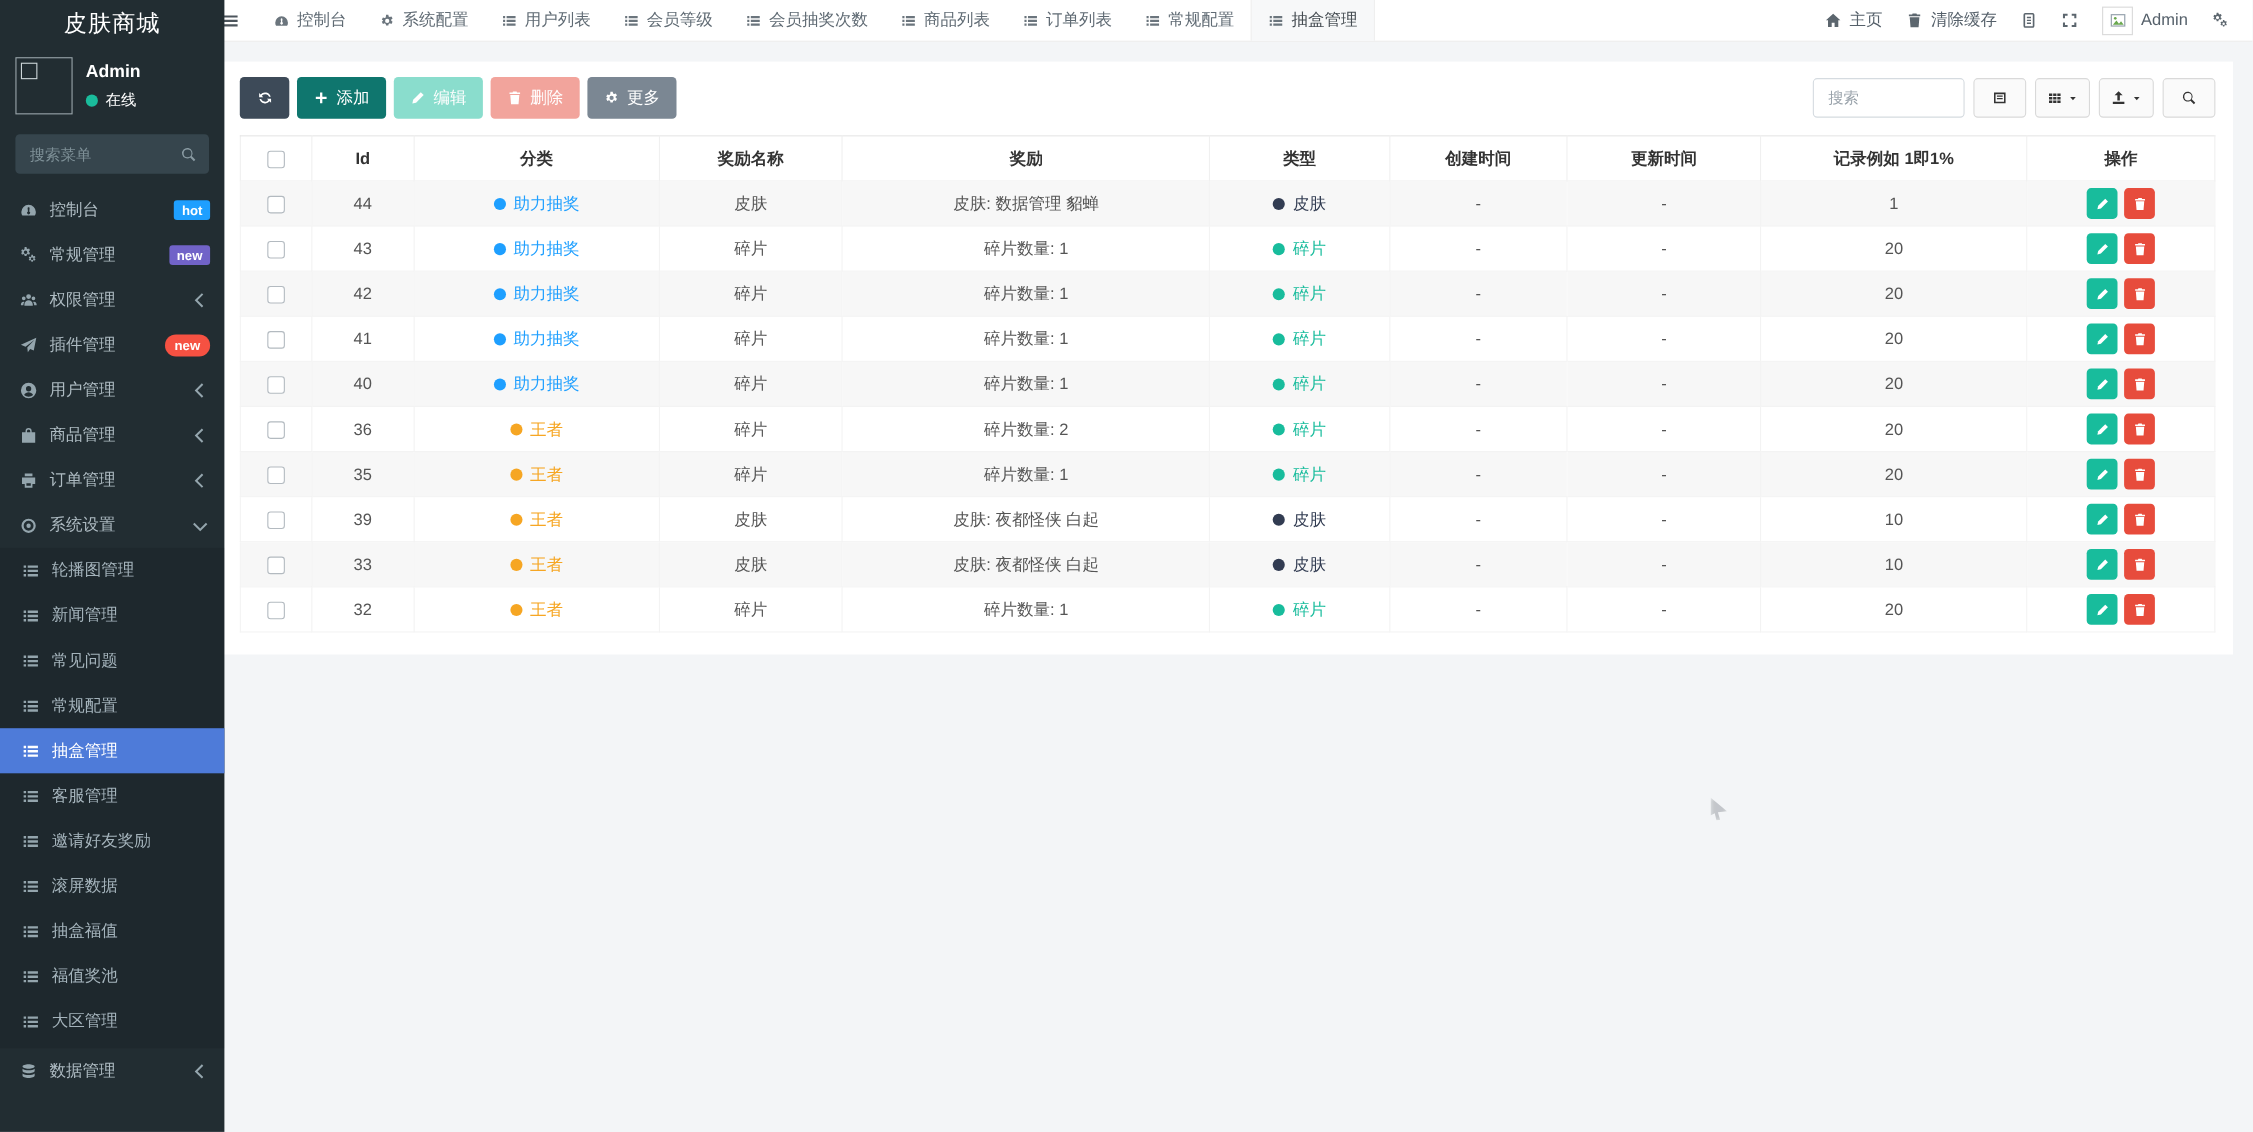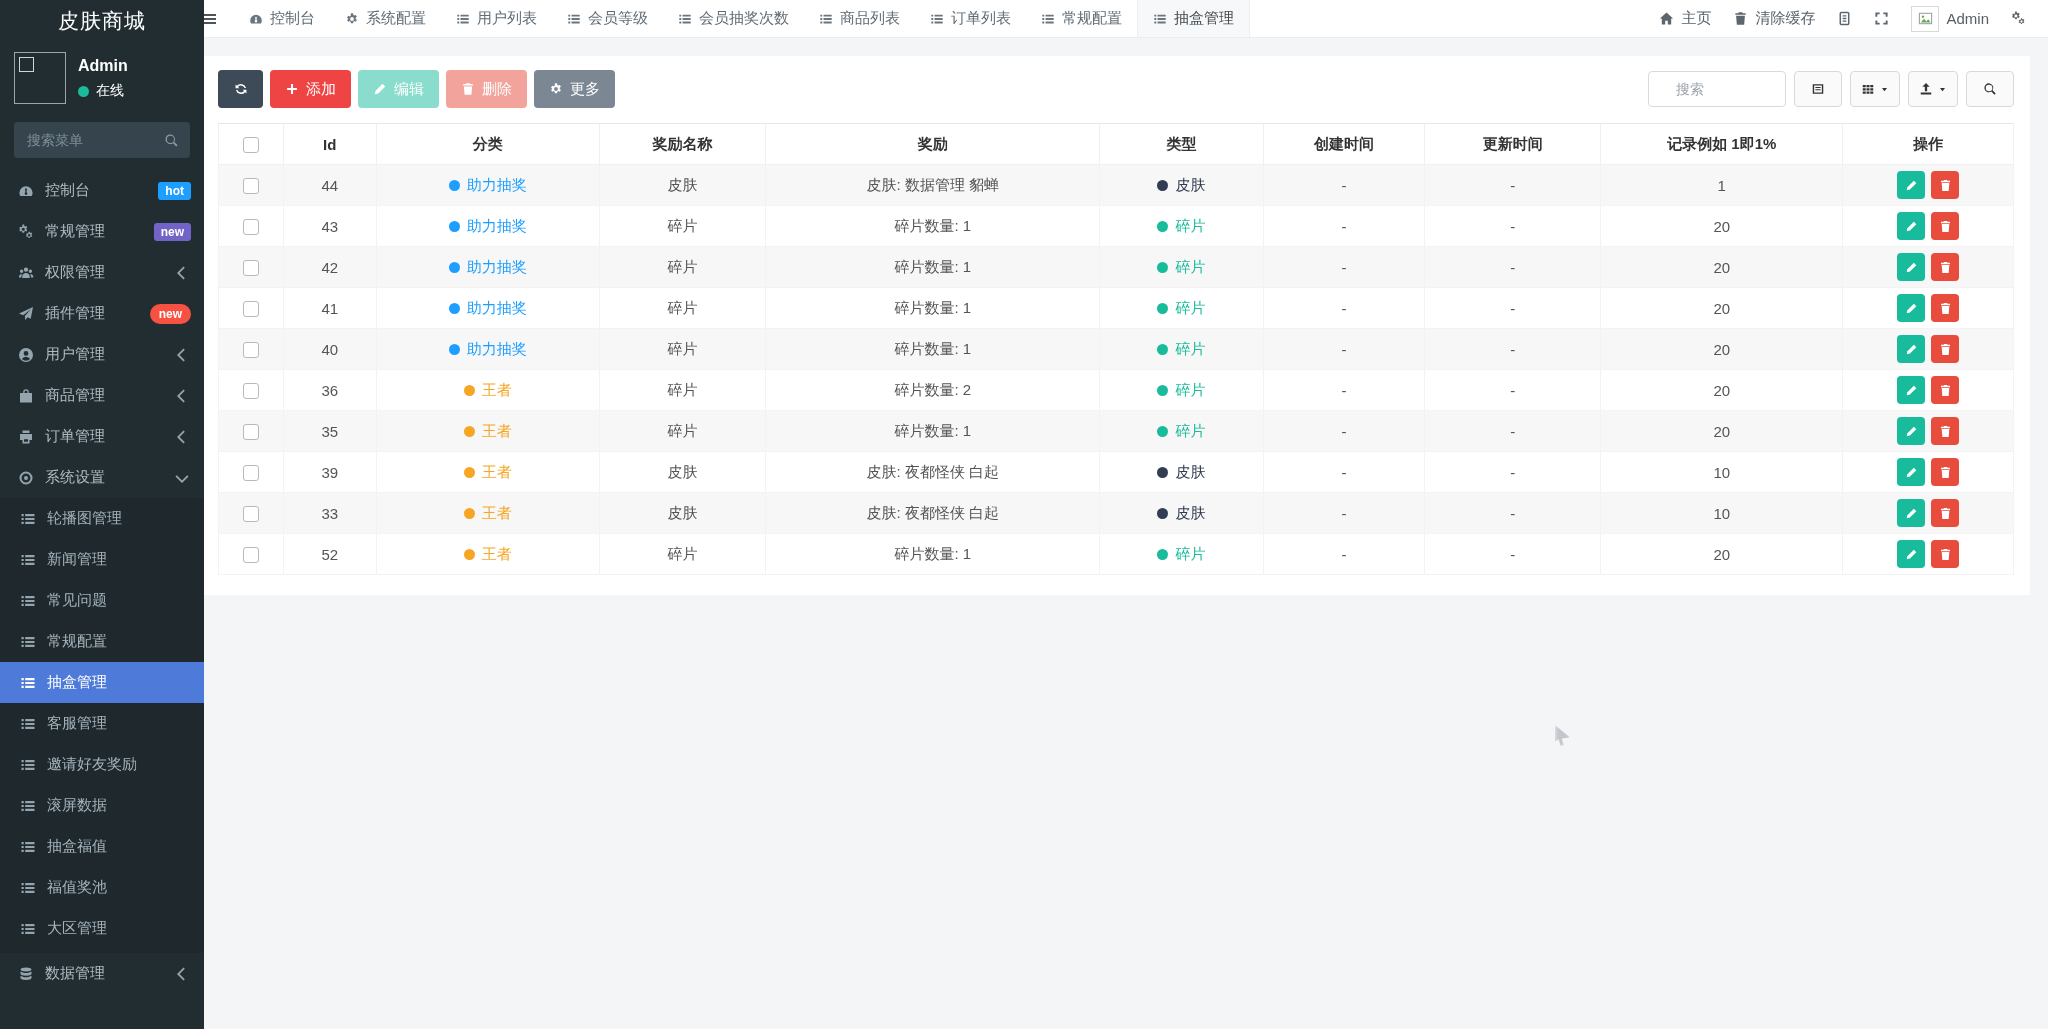--- a/index.html
+++ b/index.html
@@ -47,26 +47,26 @@
   .tr-item .ic{font-size:15px;color:#5c666e;}
   .avatar-sm{width:26px;height:24px;border:1px solid #d9d9d9;display:flex;align-items:center;justify-content:center;background:#fff;}
 
   
   .main{position:absolute;left:184px;top:37px;right:0;bottom:0;background:#f3f5f7;}
   .panel{margin:19px 18px;background:#fff;padding:14px 16px 20px;}
   .toolbar{display:flex;align-items:center;}
   .btn{height:38px;border:none;border-radius:4px;color:#fff;font-size:15px;display:inline-flex;align-items:center;gap:7px;padding:0 15px;margin-right:7px;cursor:pointer;}
   .btn .ic{font-size:14px;}
   .btn.refresh{background:#3d4a58;width:45px;justify-content:center;padding:0;}
-  .btn.add{background:#ef4444;justify-content:space-between;}
+  .btn.add{background:#0f766e;justify-content:space-between;}
   .btn.edit{background:#18bc9c;opacity:.5;}
   .btn.del{background:#e74c3c;opacity:.5;}
   .btn.more{background:#7b8793;}
   .toolbar-right{margin-left:auto;display:flex;align-items:center;}
-  .search-box{width:138px;height:36px;border:1px solid #d5dbe0;border-radius:4px;padding:0 27px;font-size:14px;color:#333;outline:none;box-sizing:border-box;}
+  .search-box{width:138px;height:36px;border:1px solid #d5dbe0;border-radius:4px;padding:0 13px;font-size:14px;color:#333;outline:none;box-sizing:border-box;}
   .search-box::placeholder{color:#9aa3ab;}
   .tool-btn{height:36px;min-width:48px;margin-left:8px;background:#fafafa;border:1px solid #d9d9d9;border-radius:4px;display:inline-flex;align-items:center;justify-content:center;gap:5px;color:#333;cursor:pointer;font-size:14px;padding:0 10px;box-sizing:border-box;}
   .tool-btn .caret{font-size:9px;color:#333;}
 
   table{width:100%;border-collapse:collapse;margin-top:15px;font-size:15px;table-layout:fixed;}
   th{height:38px;font-weight:bold;color:#333;border:1px solid #f0f0f0;border-top:1px solid #e6e6e6;background:#fff;text-align:center;}
   td{height:38px;text-align:center;color:#555;border:1px solid #f3f3f3;overflow:hidden;white-space:nowrap;}
   tr.striped td{background:#f7f7f7;}
   input[type="checkbox"]{appearance:none;-webkit-appearance:none;width:16px;height:16px;border:1px solid #b3bac0;border-radius:3px;background:#fff;margin:0;vertical-align:middle;cursor:pointer;}
   .cat{display:inline-flex;align-items:center;gap:7px;}
@@ -828,21 +828,21 @@
                 </button><button class="op-btn op-del">
                   <span class="ic">
                     <svg viewBox="0 0 16 16" width="1em" height="1em" fill="currentColor" aria-hidden="true">
                       <path d="M6.1 1.3h3.8l.4 1h3.2V4H2.5V2.3h3.2zM3.3 5h9.4l-.8 9.7H4.1z"></path>
                     </svg>
                   </span>
                 </button></td>
             </tr>
             <tr class="">
               <td><input type="checkbox" style=""></td>
-              <td>52</td>
+              <td>32</td>
               <td><span class="cat">
                   <span class="cdot" style="background:#f6a623"></span>
                   <span class="cat-t" style="color:#f6a623">王者</span>
                 </span></td>
               <td>碎片</td>
               <td>碎片数量: 1</td>
               <td><span class="cat">
                   <span class="cdot" style="background:#18bc9c"></span>
                   <span class="type-t" style="color:#18bc9c">碎片</span>
                 </span></td>

